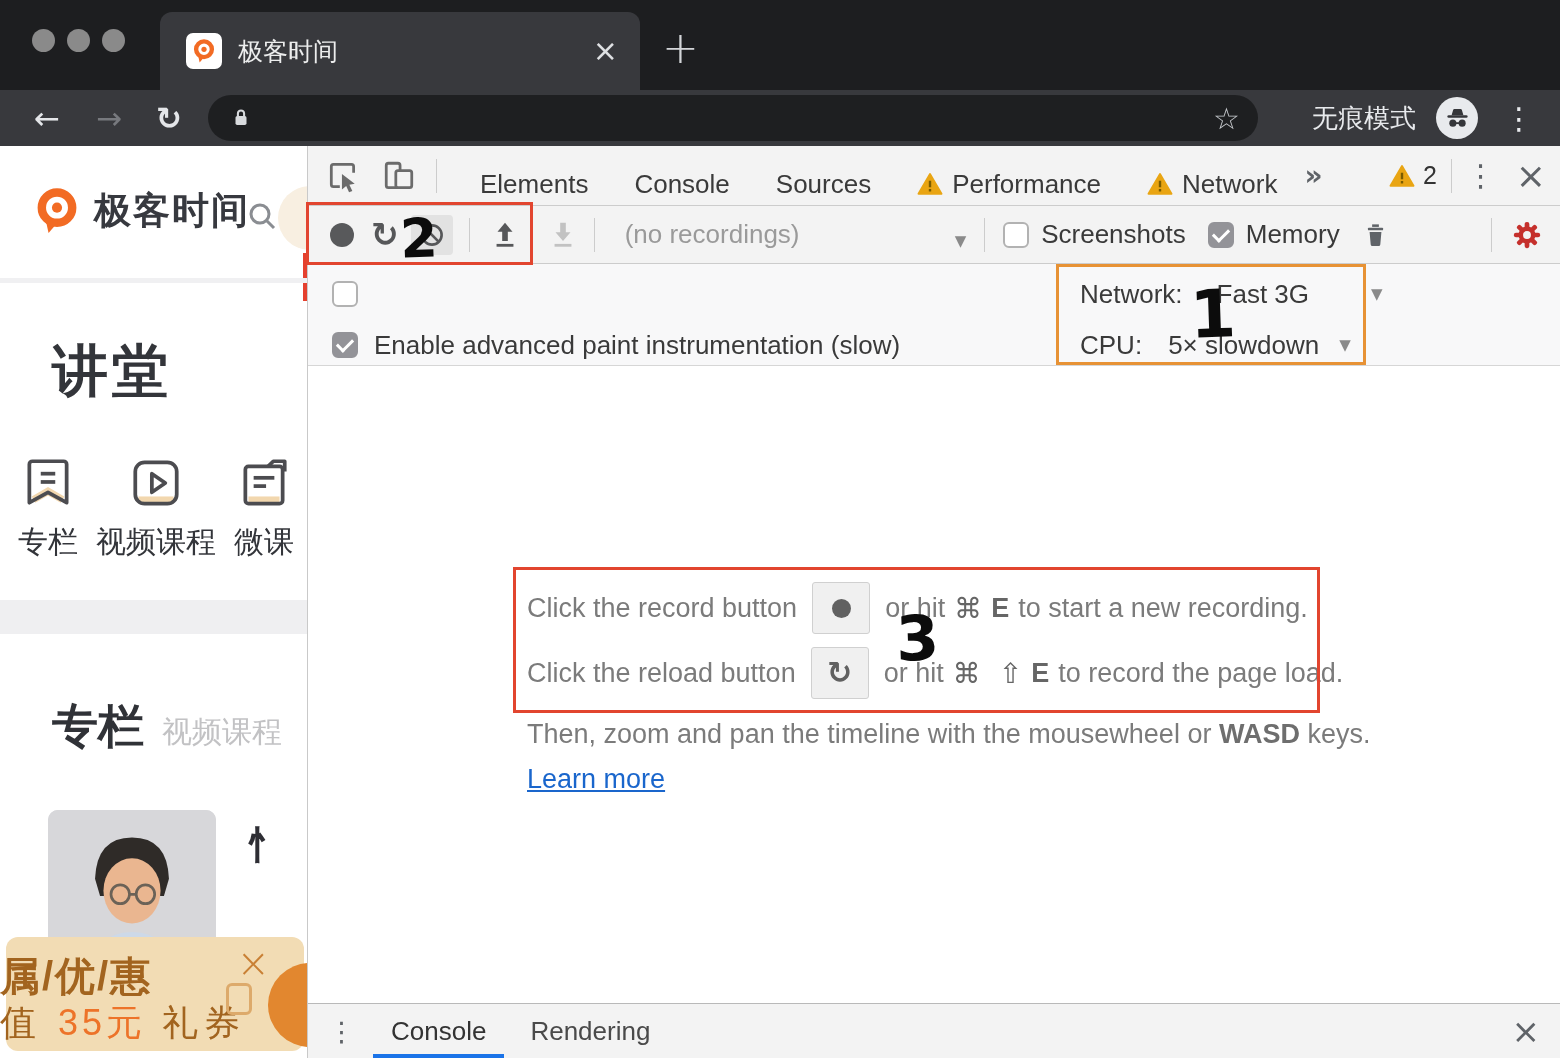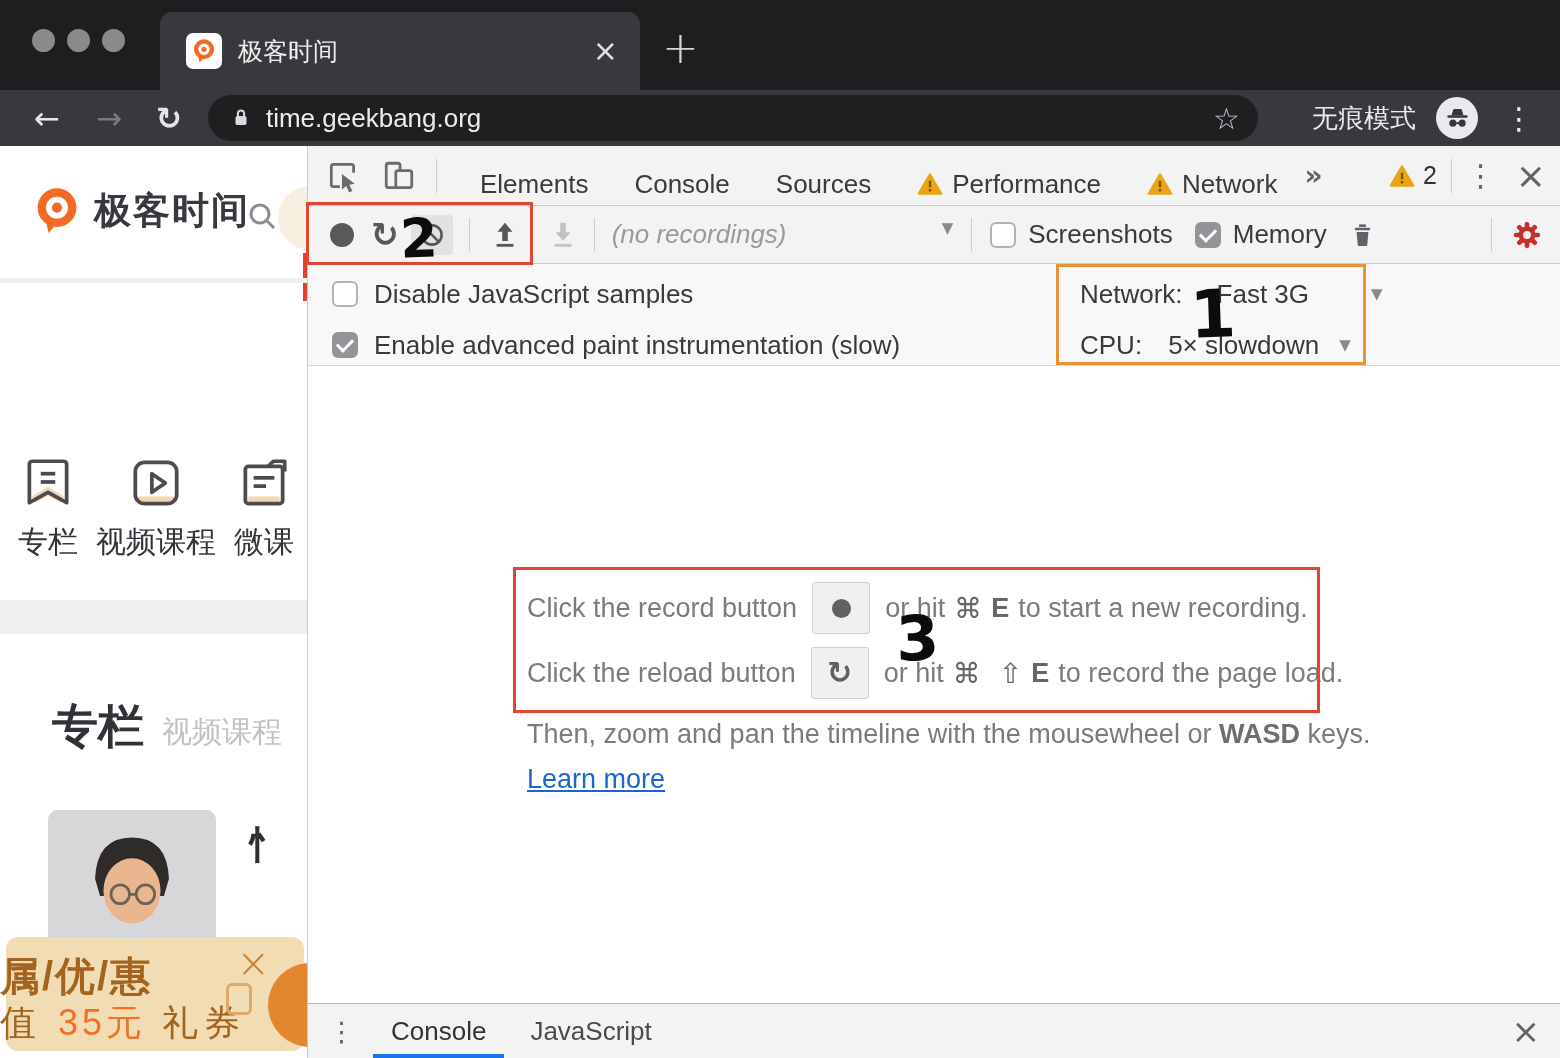--- a/index.html
+++ b/index.html
@@ -75,21 +75,21 @@
   .err-badge { display:flex; align-items:center; gap:8px; font-size:25px; color:#333; }
   .dt-close, .dt-kebab { font-size:30px; color:#5f6368; line-height:1; }
 
   .dt-toolbar { position:relative; height:58px; background:#f3f3f3; border-bottom:1px solid #ccc;
                 display:flex; align-items:center; padding-left:22px; }
   .record-dot { width:24px; height:24px; border-radius:50%; background:#58595b; }
   .tb-reload { font-size:33px; font-weight:bold; color:#565759; margin-left:17px; line-height:1; }
   .block-btn { width:42px; height:40px; background:#e2e2e2; border-radius:4px; margin-left:12px;
                display:flex; align-items:center; justify-content:center; }
   .tb-arrow { display:flex; margin-left:4px; }
-  .recordings-select { display:flex; align-items:flex-start; margin-left:1px;font-style:italic; }
+  .recordings-select { display:flex; align-items:flex-end; margin-left:14px; }
   .recordings-label { font-size:26px; color:#9a9a9a; width:330px; }
   .sel-caret { font-size:15px; color:#8a8a8a; }
   .chk { width:26px; height:26px; border-radius:6px; background:#fff; border:2px solid #b2b2b2;
          display:flex; align-items:center; justify-content:center; flex:none; }
   .chk.checked { background:#939398; border-color:#939398; }
   .chk.checked::after { content:""; width:13px; height:7px; border-left:3px solid #fff; border-bottom:3px solid #fff;
                         transform:rotate(-45deg) translate(1px,-1px); }
   .tb-label { font-size:26px; color:#3a3a3a; margin-left:12px; }
   .spacer { flex:1; }
 
@@ -150,21 +150,20 @@
 
   <div class="navbar">
     <span class="nav-ic back glyph">←</span>
     <span class="nav-ic fwd glyph">→</span>
     <span class="nav-ic rld glyph">↻</span>
     <div class="pill">
       <svg viewBox="0 0 32 32" width="22" height="22">
         <rect x="8" y="13" width="16" height="13" rx="2.5" fill="#d8dadd"></rect>
         <path d="M11.5 13 v-3.5 a4.5 4.5 0 0 1 9 0 V13" stroke="#d8dadd" stroke-width="3" fill="none"></path>
       </svg>
-      <span class="url">time.geekbang.org</span>
       <span class="star glyph">☆</span>
     </div>
     <div class="nav-right">
       <span class="incog-label">无痕模式</span>
       <div class="incog-badge">
         <svg viewBox="0 0 32 32" width="27" height="27" fill="#35363a">
           <rect x="4" y="12" width="24" height="3.2" rx="1.6"></rect>
           <path d="M9 12 l1.8-6.2 a1.6 1.6 0 0 1 1.6-1.1 h7.2 a1.6 1.6 0 0 1 1.6 1.1 L23 12z"></path>
           <circle cx="10.5" cy="21.5" r="4.2"></circle>
           <circle cx="21.5" cy="21.5" r="4.2"></circle>
@@ -185,20 +184,21 @@
       <span class="logo-text">极客时间</span>
     </div>
     <svg class="hdr-search" viewBox="0 0 32 32" width="32" height="32">
       <circle cx="14" cy="14" r="9" fill="none" stroke="#8a8d92" stroke-width="3"></circle>
       <line x1="21" y1="21" x2="28" y2="28" stroke="#8a8d92" stroke-width="3"></line>
     </svg>
     <div class="hdr-bubble"></div>
     <div class="promo-sliver"></div>
     <div class="hdr-divider"></div>
 
+    <div class="hero-title">讲堂</div>
 
     <div class="qn-item" style="left:10px; width:76px;">
       <svg viewBox="0 0 56 56" width="58" height="58">
         <path d="M14 44 L28 36 L42 44" fill="none" stroke="#f2d7ae" stroke-width="7"></path>
         <path d="M13 7 h30 a3 3 0 0 1 3 3 v37 l-18-10 -18 10 V10 a3 3 0 0 1 3-3z" fill="none" stroke="#4c4c50" stroke-width="3.6" stroke-linejoin="round"></path>
         <line x1="21" y1="19" x2="35" y2="19" stroke="#4c4c50" stroke-width="3.6"></line>
         <line x1="21" y1="27" x2="35" y2="27" stroke="#4c4c50" stroke-width="3.6"></line>
       </svg>
       <span class="qn-label">专栏</span>
     </div>
@@ -370,21 +370,20 @@
             <circle cx="16" cy="16" r="9"></circle>
           </g>
           <circle cx="16" cy="16" r="4.2" fill="#f3f3f3"></circle>
         </svg>
       </span>
     </div>
 
     <div class="dt-settings">
       <div class="set-row" style="top:11px;">
         <span class="chk"></span>
-        <span class="lbl">Disable JavaScript samples</span>
       </div>
       <div class="set-row" style="top:62px;">
         <span class="chk checked"></span>
         <span class="lbl">Enable advanced paint instrumentation (slow)</span>
       </div>
       <div class="throttle-row" style="top:11px;">
         <span>Network:</span>
         <span style="margin-left:34px;">Fast 3G</span>
         <span class="sel-caret glyph" style="margin-left:62px;">▼</span>
       </div>
@@ -426,21 +425,21 @@
       </div>
       <a class="learn-more" href="#">Learn more</a>
     </div>
 
     <div class="dt-drawer">
       <span class="drawer-kebab glyph">⋮</span>
       <div class="drawer-tab active">
         <span>Console</span>
       </div>
       <div class="drawer-tab inactive">
-        <span>JavaScript</span>
+        <span>Rendering</span>
       </div>
       <span class="spacer"></span>
       <span class="dt-close glyph" style="margin-right:20px; font-size:34px;">×</span>
     </div>
   </div>
 
   <div class="ann-box orange" style="left:1056px; top:264px; width:310px; height:101px;"></div>
   <div class="ann-box" style="left:306px; top:202px; width:227px; height:63px;"></div>
   <div class="ann-box" style="left:513px; top:567px; width:807px; height:146px;"></div>
   <span class="ann-num" style="left:1190px; top:282px; font-size:66px;">1</span>

